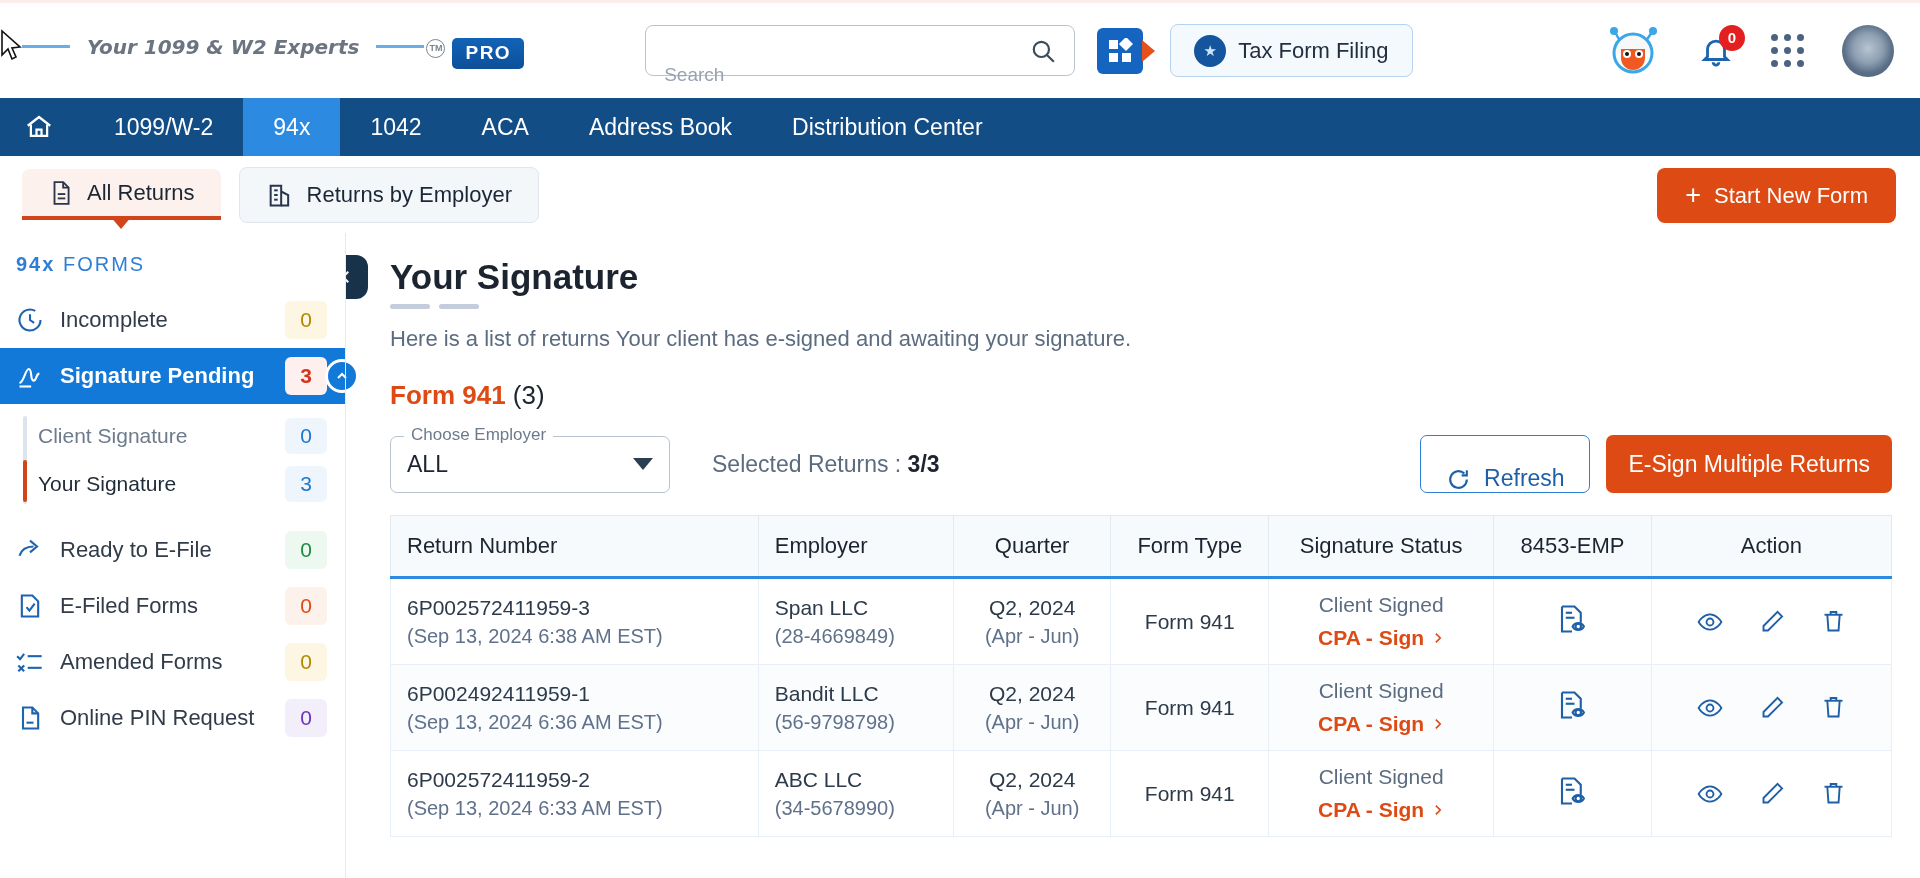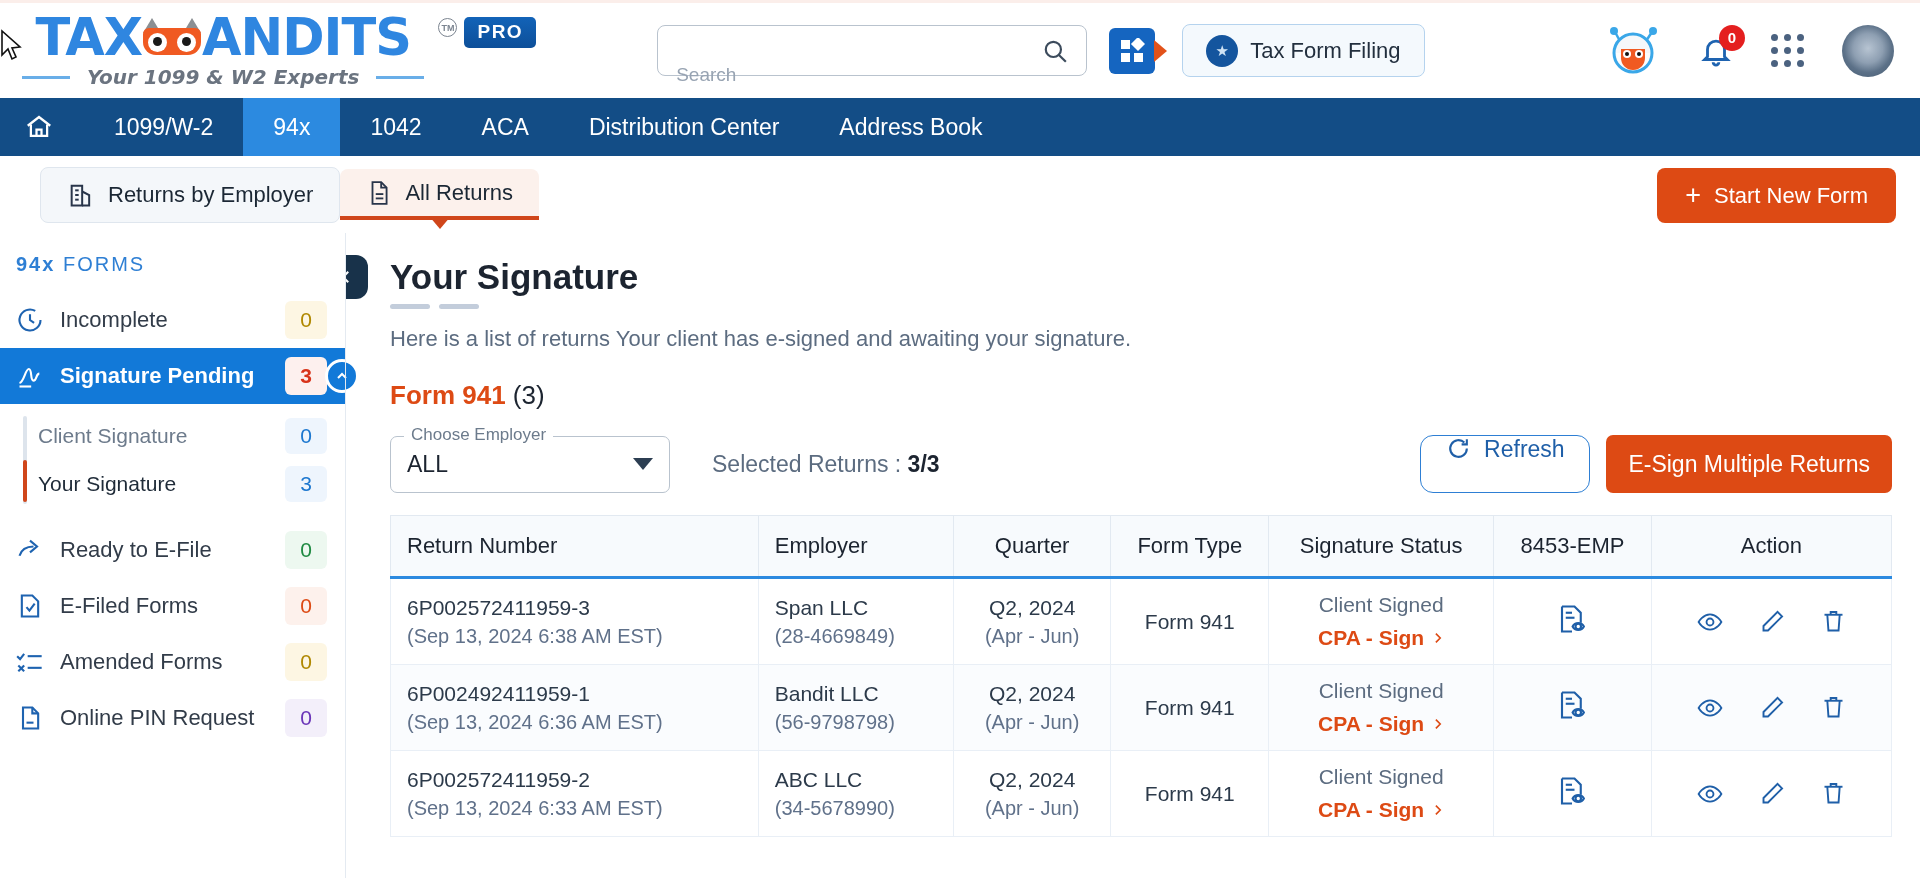--- a/index.html
+++ b/index.html
@@ -40,21 +40,21 @@
   .logo-owl .ear {
     position: absolute; top: -1px; width: 0; height: 0;
     border-left: 9px solid transparent; border-right: 9px solid transparent;
     border-bottom: 15px solid #8b8f93;
   }
   .logo-owl .ear.l { left: 0px; }
   .logo-owl .ear.r { right: 0px; }
   .logo-tag { display: flex; align-items: center; gap: 17px; margin-top: 2px; }
   .logo-tag .dash { width: 48px; height: 3px; background: #69aee8; }
   .logo-tag span { font-size: 20px; font-style: italic; font-weight: 700; color: #6b7480; font-family: "DejaVu Sans", sans-serif; }
-  .tm { font-size: 14px; color: #7b8490; margin-top: 6px; margin-left: 14px;
+  .tm { font-size: 14px; color: #7b8490; margin-top: 6px; margin-left: 2px;
         border: 1.5px solid #7b8490; border-radius: 50%; width: 19px; height: 19px;
         display: flex; align-items: center; justify-content: center; font-size: 9px; font-weight: 700; }
   .pro-badge {
     margin-top: 5px; margin-left: 7px;
     background: linear-gradient(180deg,#1263b8,#0d4f99);
     color: #fff; font-size: 19px; font-weight: 700; letter-spacing: 1.5px;
     padding: 4px 13px 5px; border-radius: 5px;
   }
 
   .search-box {
@@ -212,23 +212,23 @@
     height: 57px; border: 1.5px solid #b9c3ce; border-radius: 7px;
     display: flex; align-items: center; padding: 0 16px; font-size: 23px; color: #1c2430;
     cursor: pointer;
   }
   .select-box .val { flex: 1; }
   .select-caret { width: 0; height: 0; border-left: 10px solid transparent; border-right: 10px solid transparent; border-top: 12px solid #2c3e52; }
   .selected-txt { margin-left: 42px; font-size: 23px; color: #5c6c80; }
   .selected-txt b { color: #1c2430; font-weight: 700; }
   .ctl-right { margin-left: auto; display: flex; align-items: center; gap: 16px; }
   .refresh-btn {
-    height: 58px; min-width: 170px; border: 1.5px solid #2e7fd4; border-radius: 13px;
+    height: 58px; min-width: 170px; border: 1.5px solid #2e7fd4; border-radius: 7px;
     background: #fff; color: #1f5fa8; font-size: 23px; display: flex;
-    align-items: flex-start; justify-content: center; gap: 13px; cursor: pointer;
+    align-items: flex-end; justify-content: center; gap: 13px; cursor: pointer;
     font-family: "Liberation Sans", sans-serif;
   }
   .esign-btn {
     height: 58px; border: none; border-radius: 7px; background: #dd4a14;
     color: #fff; font-size: 23px; padding: 0 22px; cursor: pointer;
     font-family: "Liberation Sans", sans-serif;
   }
 
   
   table.rt { width: 100%; border-collapse: collapse; table-layout: fixed; }
@@ -258,35 +258,20 @@
 <body>
 
 <div class="topbar">
 
   <svg class="cursor-arrow" width="26" height="34" viewBox="0 0 26 34">
     <path d="M2 2 L2 26 L8 20 L12 30 L16 28 L12 19 L20 18 Z" fill="#ffffff" stroke="#111" stroke-width="1.6"></path>
   </svg>
 
   <div class="logo-wrap">
     <div class="logo-block">
-      <div class="logo-main">
-        <span>TAX</span>
-        <span class="logo-owl">
-          <span class="ear l"></span>
-            <span class="ear r"></span>
-          <span class="glasses"></span>
-          <span class="eye l">
-              <span class="pupil"></span>
-            </span>
-          <span class="eye r">
-              <span class="pupil"></span>
-            </span>
-        </span>
-        <span>ANDITS</span>
-      </div>
       <div class="logo-tag">
         <i class="dash"></i>
         <span>Your 1099 &amp; W2 Experts</span>
         <i class="dash"></i>
       </div>
     </div>
     <div class="tm">TM</div>
     <div class="pro-badge">PRO</div>
   </div>
 
@@ -367,47 +352,47 @@
   <div class="nav-item active">
       <span>94x</span>
     </div>
   <div class="nav-item">
       <span>1042</span>
     </div>
   <div class="nav-item">
       <span>ACA</span>
     </div>
   <div class="nav-item">
+      <span>Address Book</span>
+    </div>
+  <div class="nav-item">
       <span>Distribution Center</span>
     </div>
-  <div class="nav-item">
-      <span>Address Book</span>
-    </div>
 </div>
 
 <div class="tabrow">
+  <div class="tab active">
+    <svg width="26" height="28" viewBox="0 0 24 24" fill="none" stroke="#28354a" stroke-width="1.7">
+      <path d="M6 2h8l5 5v15H6z"></path>
+        <path d="M14 2v5h5"></path>
+        <line x1="9" y1="13" x2="16" y2="13"></line>
+        <line x1="9" y1="17" x2="16" y2="17"></line>
+    </svg>
+    <span>All Returns</span>
+    <span class="caret"></span>
+  </div>
   <div class="tab inactive">
     <svg width="28" height="28" viewBox="0 0 24 24" fill="none" stroke="#28354a" stroke-width="1.7">
       <path d="M4 4h9v17H4z"></path>
         <path d="M13 9l6 3v9h-6"></path>
         <line x1="7" y1="8" x2="10" y2="8"></line>
         <line x1="7" y1="12" x2="10" y2="12"></line>
         <line x1="7" y1="16" x2="10" y2="16"></line>
     </svg>
     <span>Returns by Employer</span>
-  </div>
-  <div class="tab active">
-    <svg width="26" height="28" viewBox="0 0 24 24" fill="none" stroke="#28354a" stroke-width="1.7">
-      <path d="M6 2h8l5 5v15H6z"></path>
-        <path d="M14 2v5h5"></path>
-        <line x1="9" y1="13" x2="16" y2="13"></line>
-        <line x1="9" y1="17" x2="16" y2="17"></line>
-    </svg>
-    <span>All Returns</span>
-    <span class="caret"></span>
   </div>
   <button class="start-btn">
     <span class="plus">+</span>
     <span>Start New Form</span>
   </button>
 </div>
 
 <div class="body-wrap">
 
   <div class="sidebar">

